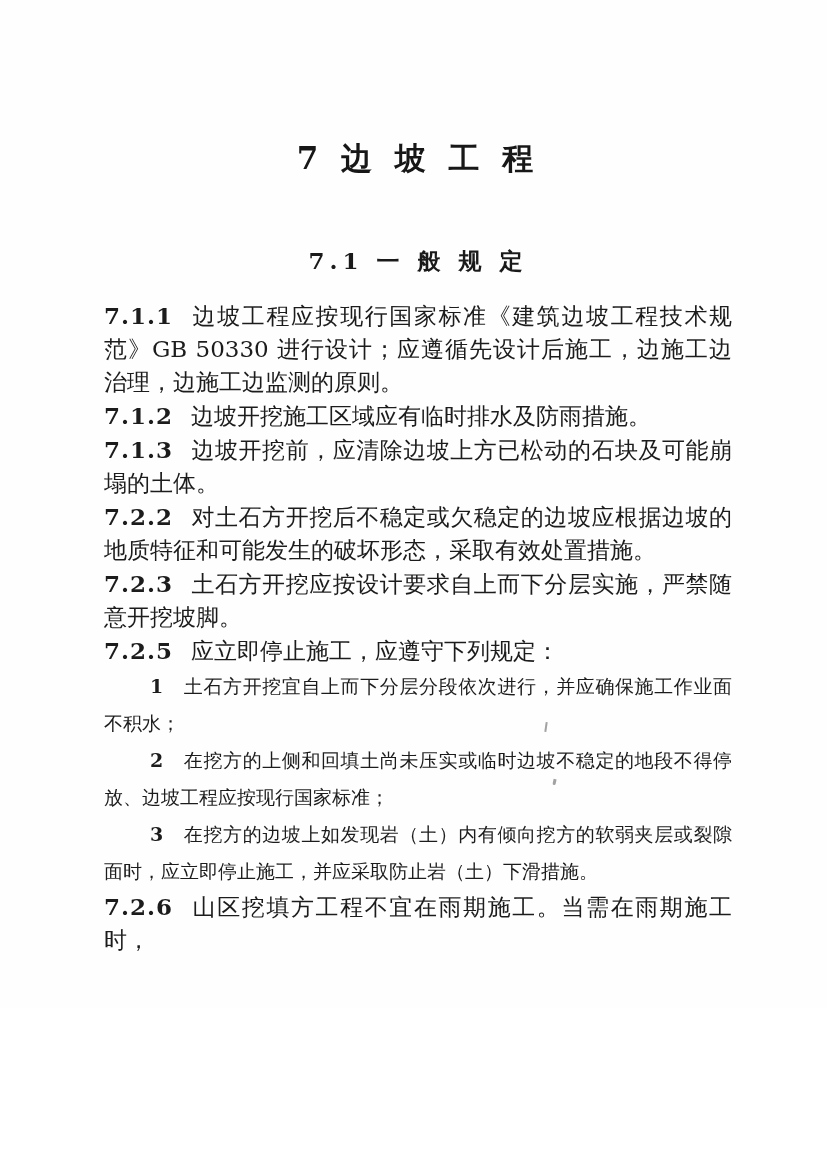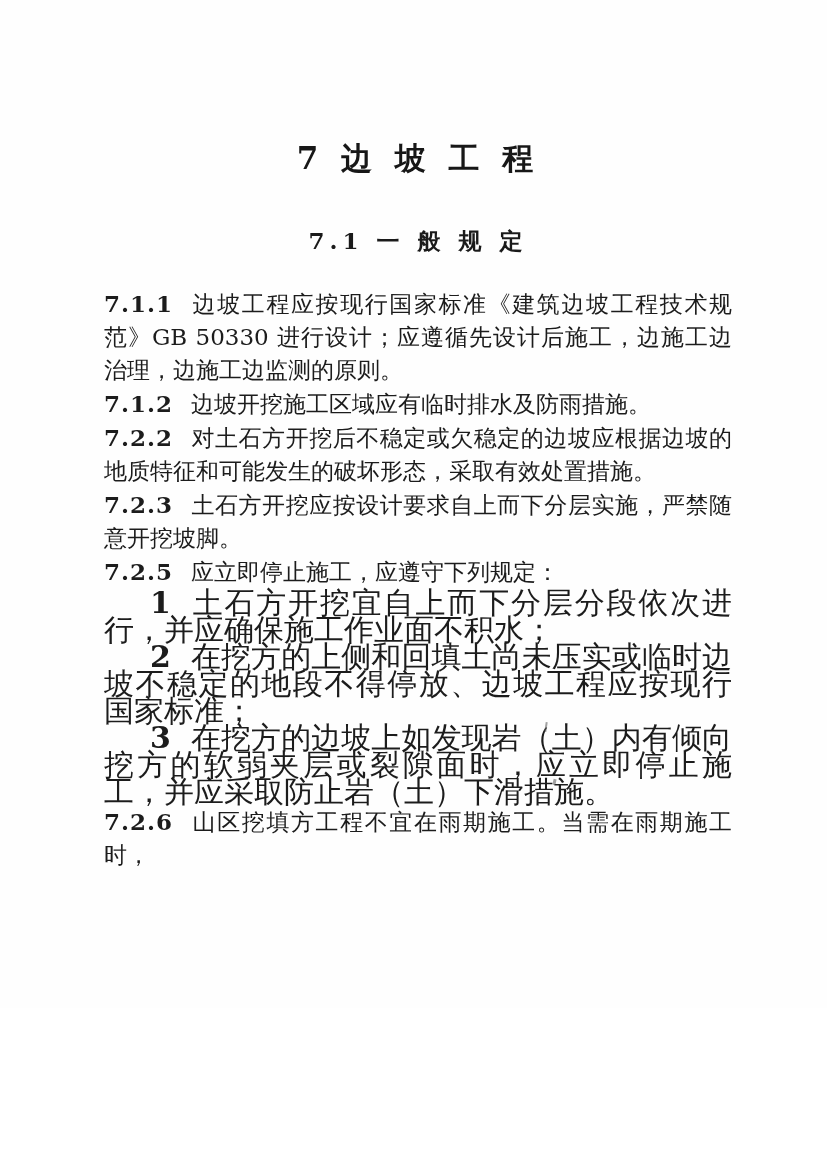--- a/index.html
+++ b/index.html
@@ -31,41 +31,41 @@
     color: #171717;
   }
   .section-heading {
     text-align: center;
     font-size: 23px;
     font-weight: bold;
     letter-spacing: 5px;
     color: #1a1a1a;
     margin: 0;
   }
-  .heading-71 { margin-top: 46px; }
+  .heading-71 { margin-top: 66px; }
   .heading-72 { margin-top: 24px; margin-bottom: 30px; }
-  .body-block-1 { margin-top: 30px; }
+  .body-block-1 { margin-top: 22px; }
   .clause {
     margin: 0;
     font-size: 23px;
     line-height: 33px;
     text-align: justify;
     text-justify: inter-ideograph;
     color: #1c1c1c;
   }
   .clause-num {
     font-weight: bold;
     font-family: "DejaVu Serif", "Liberation Serif", serif;
     margin-right: 18px;
     letter-spacing: 1px;
   }
   .subitem {
     margin: 0;
-    font-size: 30px;
-    line-height: 27px;
+    font-size: 19px;
+    line-height: 37px;
     text-align: justify;
     text-justify: inter-ideograph;
     text-indent: 46px;
   }
   .subitem .sub-num {
     font-weight: bold;
     margin-right: 20px;
   }
   .page-number {
     position: absolute;
@@ -90,20 +90,21 @@
 <div class="page">
   <div class="content">
 
     <h1 class="chapter-title">7  边 坡 工 程</h1>
 
     <h2 class="section-heading heading-71">7.1  一 般 规 定</h2>
 
     <div class="body-block-1">
       <p class="clause"><span class="clause-num">7.1.1</span><span>边坡工程应按现行国家标准《建筑边坡工程技术规范》GB 50330 进行设计；应遵循先设计后施工，边施工边治理，边施工边监测的原则。</span></p>
       <p class="clause"><span class="clause-num">7.1.2</span><span>边坡开挖施工区域应有临时排水及防雨措施。</span></p>
+      <p class="clause"><span class="clause-num">7.1.3</span><span>边坡开挖前，应清除边坡上方已松动的石块及可能崩塌的土体。</span></p>
     </div>
 
 
     <div>
       <p class="clause"><span class="clause-num">7.2.2</span><span>对土石方开挖后不稳定或欠稳定的边坡应根据边坡的地质特征和可能发生的破坏形态，采取有效处置措施。</span></p>
       <p class="clause"><span class="clause-num">7.2.3</span><span>土石方开挖应按设计要求自上而下分层实施，严禁随意开挖坡脚。</span></p>
       <p class="clause"><span class="clause-num">7.2.5</span><span>应立即停止施工，应遵守下列规定：</span></p>
 
       <p class="subitem"><span class="sub-num">1</span><span>土石方开挖宜自上而下分层分段依次进行，并应确保施工作业面不积水；</span></p>
       <p class="subitem"><span class="sub-num">2</span><span>在挖方的上侧和回填土尚未压实或临时边坡不稳定的地段不得停放、边坡工程应按现行国家标准；</span></p>

